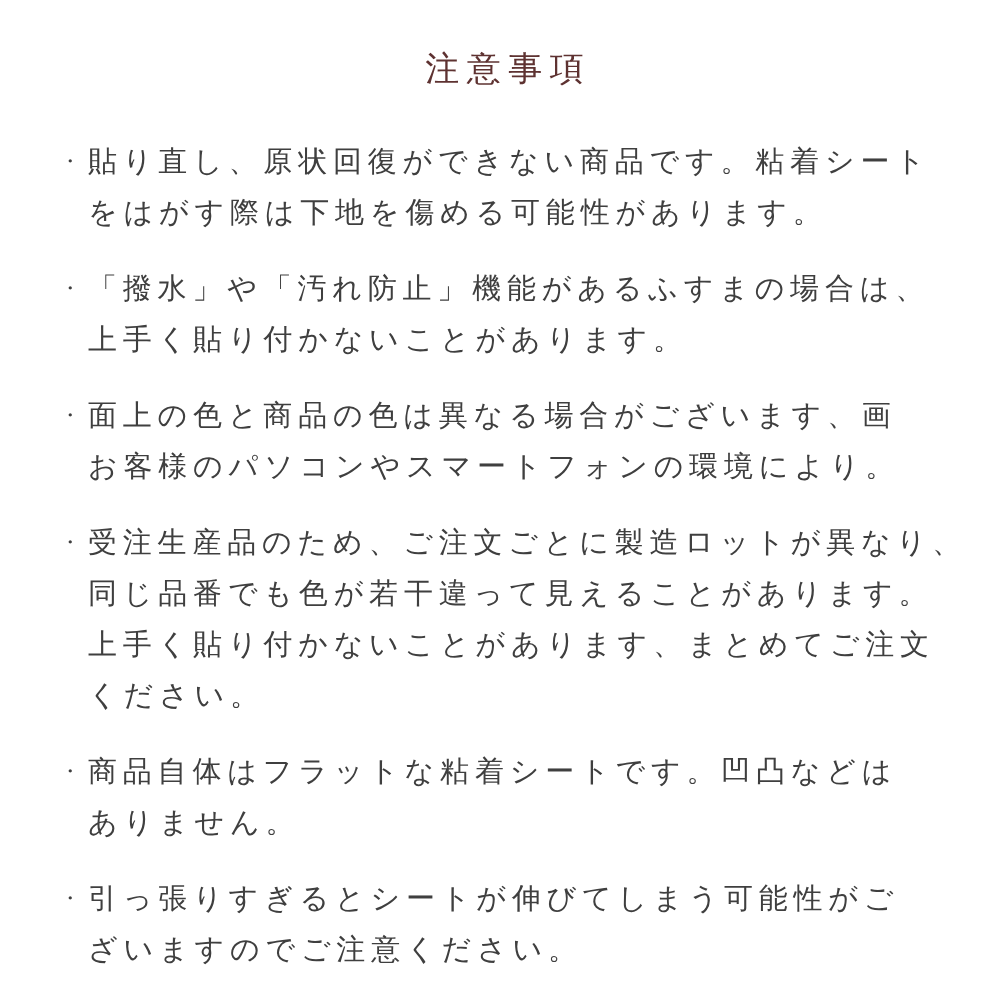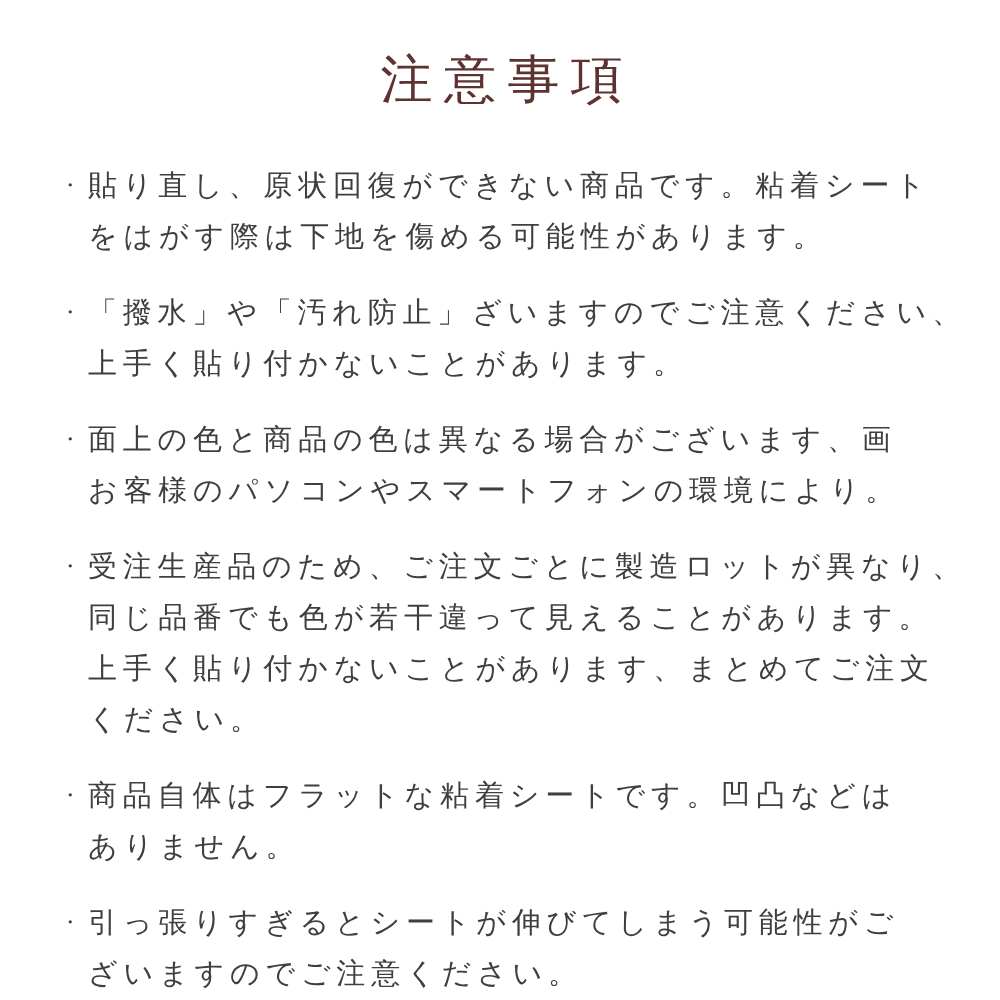--- a/index.html
+++ b/index.html
@@ -8,21 +8,21 @@
     background: #ffffff;
     overflow: hidden;
     font-family: "Liberation Sans", "DejaVu Sans", sans-serif;
   }
   .page {
     width: 1000px; height: 1000px;
     padding: 46px 40px 0 60px;
   }
   .page-title {
     color: #5e3231;
-    font-size: 52px;
+    font-size: 34px;
     font-weight: 500;
     letter-spacing: 0.22em;
     text-align: center;
     line-height: 1.3;
     margin-bottom: 46px;
     
     padding-right: 0.1em;
   }
   .notes-list {
     color: #3f3f3f;
@@ -64,21 +64,21 @@
       <span class="note-bullet">・</span>
       <div class="note-text">
         <div class="note-line">貼り直し、原状回復ができない商品です。粘着シート</div>
         <div class="note-line">をはがす際は下地を傷める可能性があります。</div>
       </div>
     </div>
 
     <div class="note-item">
       <span class="note-bullet">・</span>
       <div class="note-text">
-        <div class="note-line">「撥水」や「汚れ防止」ざいますのでご注意ください、</div>
+        <div class="note-line">「撥水」や「汚れ防止」機能があるふすまの場合は、</div>
         <div class="note-line">上手く貼り付かないことがあります。</div>
       </div>
     </div>
 
     <div class="note-item">
       <span class="note-bullet">・</span>
       <div class="note-text">
         <div class="note-line">面上の色と商品の色は異なる場合がございます、画</div>
         <div class="note-line">お客様のパソコンやスマートフォンの環境により。</div>
       </div>

